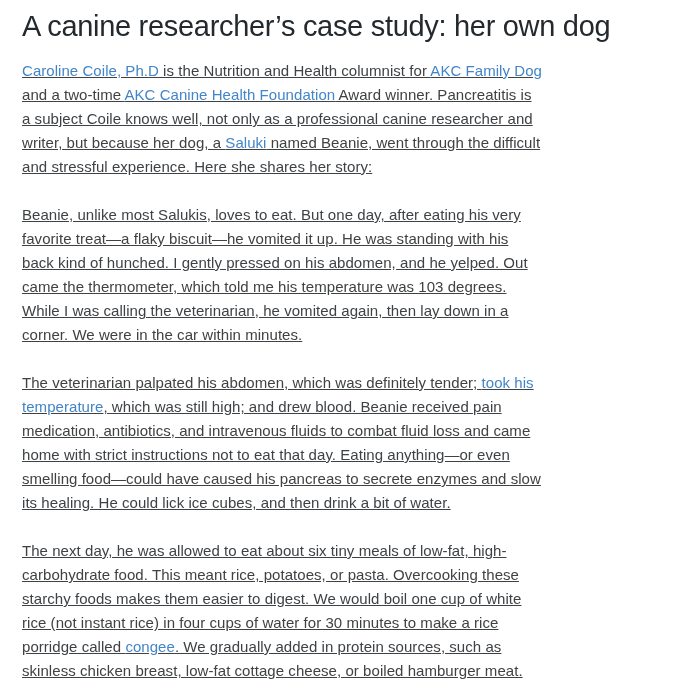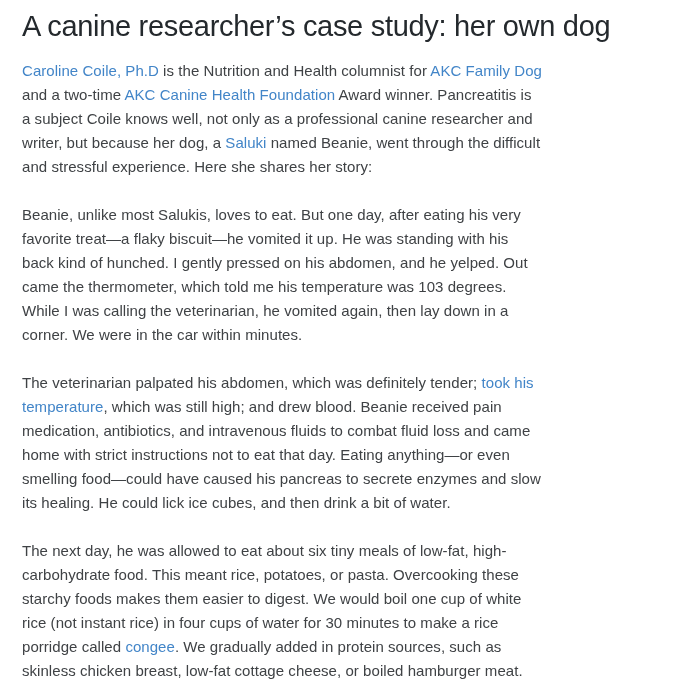--- a/index.html
+++ b/index.html
@@ -30,20 +30,21 @@
     margin: 0 0 15px 0;
     line-height: 36px;
     white-space: nowrap;
   }
   .article-body p {
     font-size: 15px;
     line-height: 24px;
     letter-spacing: 0.05px;
     color: var(--body-color);
     margin: 0 0 24px 0;
+    text-decoration: underline;
   }
   .article-body a {
     color: var(--link-color);
     text-decoration: none;
     cursor: pointer;
   }
 </style>
 </head>
 <body>
 

